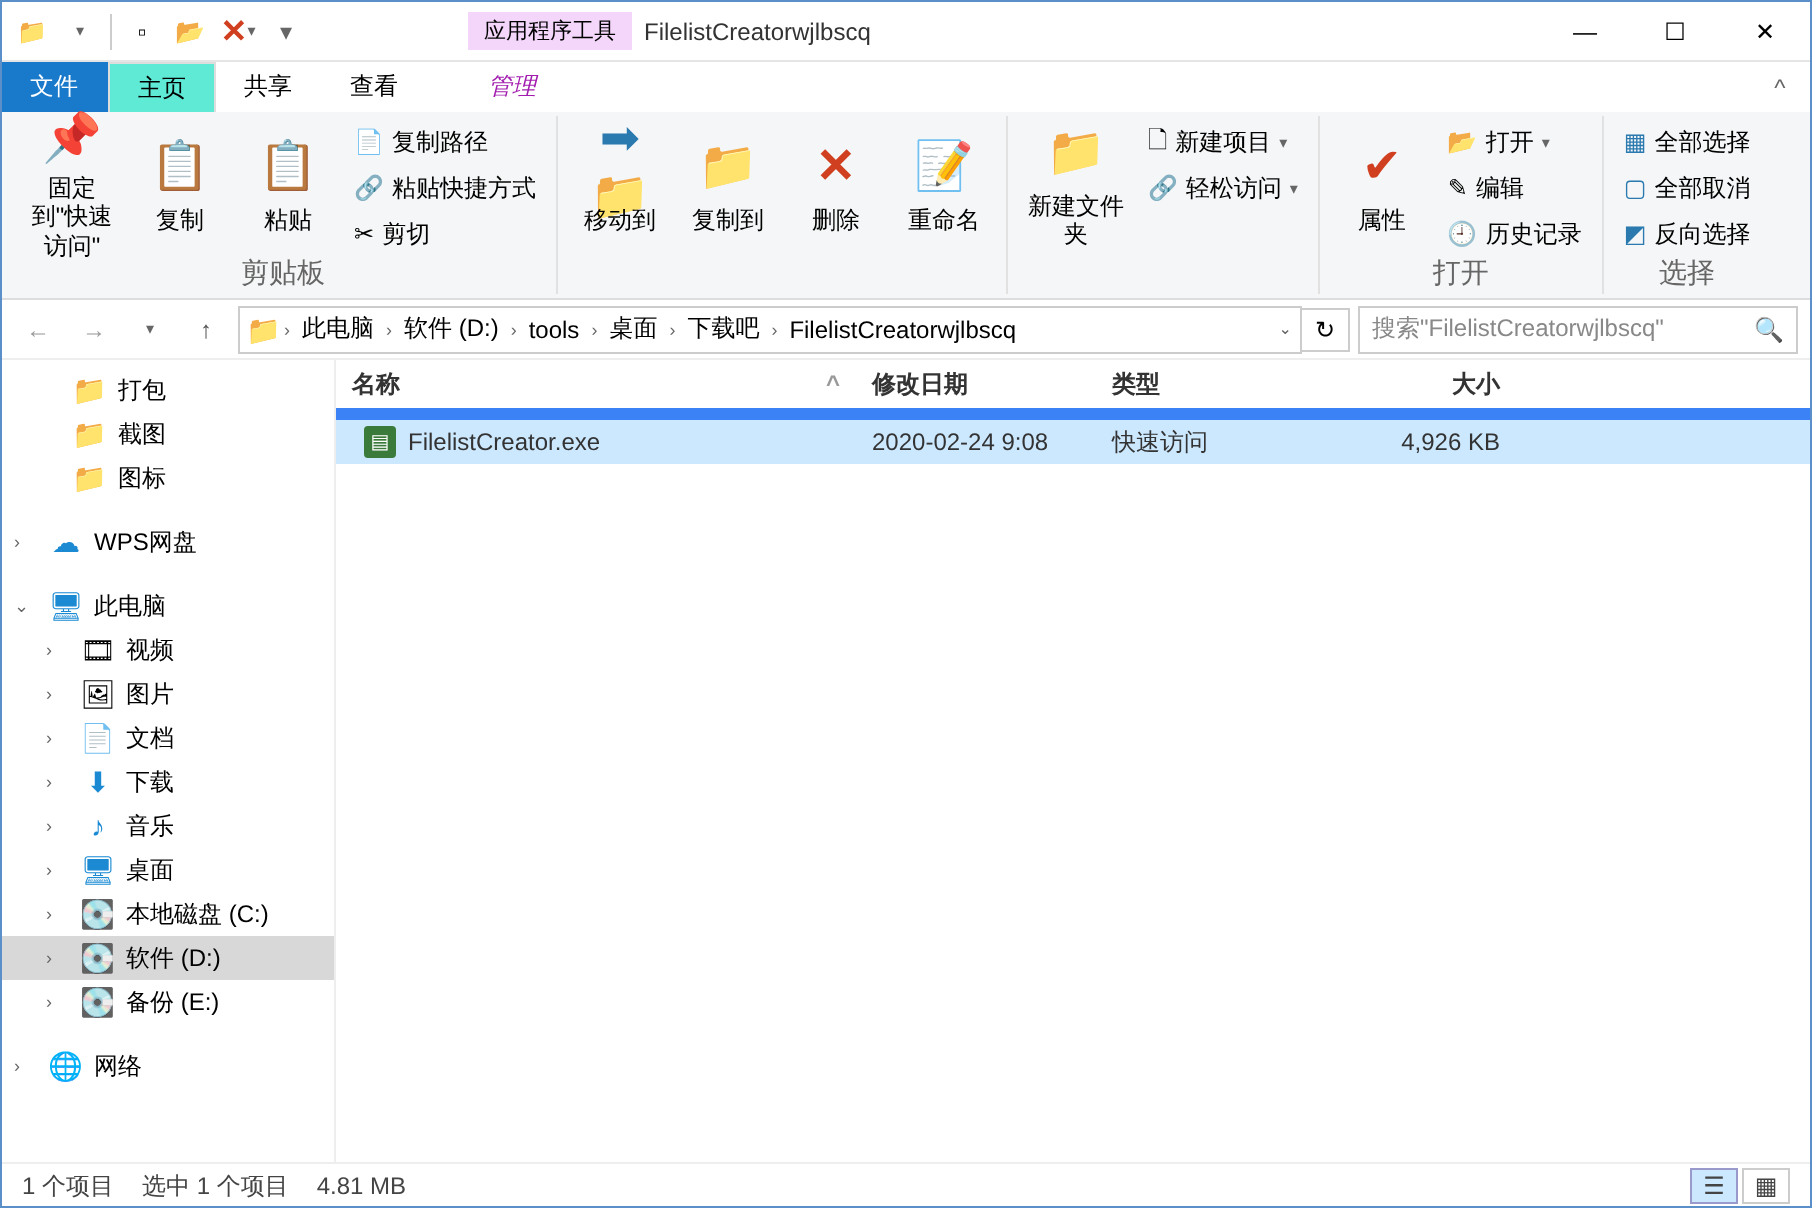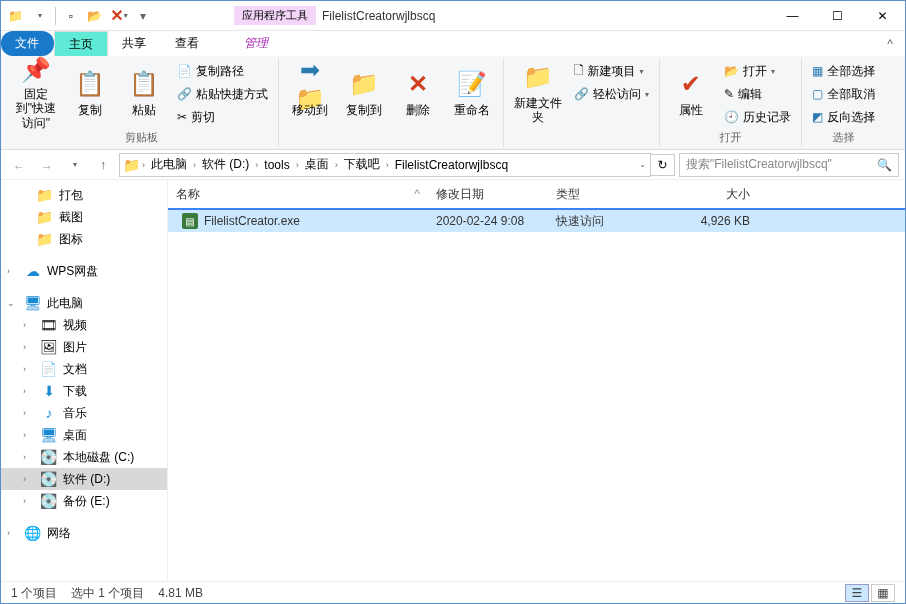--- a/index.html
+++ b/index.html
@@ -9,28 +9,28 @@
 .qat { display: flex; align-items: center; padding-left: 4px; gap: 2px; }
 .qat-btn { width: 22px; height: 22px; display: flex; align-items: center; justify-content: center; cursor: pointer; }
 .qat-sep { width: 1px; height: 18px; background: #ccc; margin: 0 2px; }
 .title-tools { background: #f3d6f9; padding: 2px 8px; font-size: 11px; margin-left: 80px; }
 .title-text { margin-left: 6px; color: #333; }
 .winbtns { margin-left: auto; display: flex; }
 .winbtn { width: 45px; height: 30px; display: flex; align-items: center; justify-content: center; cursor: pointer; }
 
 .tabs { height: 25px; display: flex; align-items: stretch; background: #fff; }
 .tab { padding: 0 14px; display: flex; align-items: center; cursor: pointer; border-right: 1px solid transparent; }
-.tab.file { background: #1979ca; color: #fff; border-radius: 12px; }
+.tab.file { background: #1979ca; color: #fff; }
 .tab.active { background: #5eead4; border: 1px solid #ddd; border-bottom: none; }
 .tab.manage { color: #a21caf; font-style: italic; }
 
 .ribbon { height: 94px; background: #f5f6f7; border-bottom: 1px solid #ddd; display: flex; padding: 2px 4px; }
 .rgroup { display: flex; flex-direction: column; padding: 0 6px; border-right: 1px solid #e1e1e1; }
 .rgroup-body { flex: 1; display: flex; align-items: flex-start; gap: 4px; }
-.rgroup-label { text-align: center; font-size: 11px; color: #666; padding-bottom: 2px; }
+.rgroup-label { text-align: center; font-size: 14px; color: #666; padding-bottom: 2px; }
 .rbtn-lg { display: flex; flex-direction: column; align-items: center; justify-content: center; width: 50px; height: 70px; cursor: pointer; gap: 2px; text-align: center; line-height: 1.2; }
 .rbtn-lg .ico { width: 32px; height: 32px; display: flex; align-items: center; justify-content: center; font-size: 24px; }
 .rbtn-sm { display: flex; align-items: center; gap: 4px; height: 22px; cursor: pointer; padding: 0 4px; white-space: nowrap; }
 .rcol { display: flex; flex-direction: column; gap: 1px; padding-top: 2px; }
 
 .addrbar { height: 30px; display: flex; align-items: center; gap: 4px; padding: 2px 6px; border-bottom: 1px solid #eee; }
 .navbtn { width: 24px; height: 24px; display: flex; align-items: center; justify-content: center; cursor: pointer; color: #999; }
 .navbtn.enabled { color: #555; }
 .breadcrumb { flex: 1; height: 24px; border: 1px solid #ccc; display: flex; align-items: center; padding: 0 4px; gap: 2px; }
 .crumb { padding: 0 4px; cursor: pointer; display: flex; align-items: center; gap: 2px; }
@@ -40,21 +40,21 @@
 
 .content { display: flex; height: 401px; }
 .nav { width: 167px; border-right: 1px solid #eee; overflow-y: auto; padding: 4px 0; }
 .nav-item { display: flex; align-items: center; height: 22px; padding-left: 20px; gap: 6px; cursor: pointer; }
 .nav-item.l2 { padding-left: 36px; }
 .nav-item.sel { background: #d8d8d8; }
 .nav-item .exp { width: 12px; font-size: 9px; color: #666; margin-left: -14px; }
 .nav-spacer { height: 10px; }
 
 .filepane { flex: 1; display: flex; flex-direction: column; }
-.colhdr { height: 30px; border-bottom: 2px solid #3b82f6; display: flex; align-items: center; }
+.colhdr { height: 30px; border-bottom: 6px solid #3b82f6; display: flex; align-items: center; font-weight: bold; }
 .col { padding: 0 8px; color: #333; display: flex; align-items: center; gap: 4px; }
 .col.name { width: 260px; }
 .col.date { width: 120px; }
 .col.type { width: 120px; }
 .col.size { width: 90px; justify-content: flex-end; }
 .filerow { height: 22px; display: flex; align-items: center; cursor: pointer; }
 .filerow.sel { background: #cce8ff; }
 .filerow .col.name { display: flex; gap: 6px; align-items: center; padding-left: 14px; }
 
 .status { height: 23px; border-top: 1px solid #eee; display: flex; align-items: center; padding: 0 10px; gap: 14px; color: #444; }

